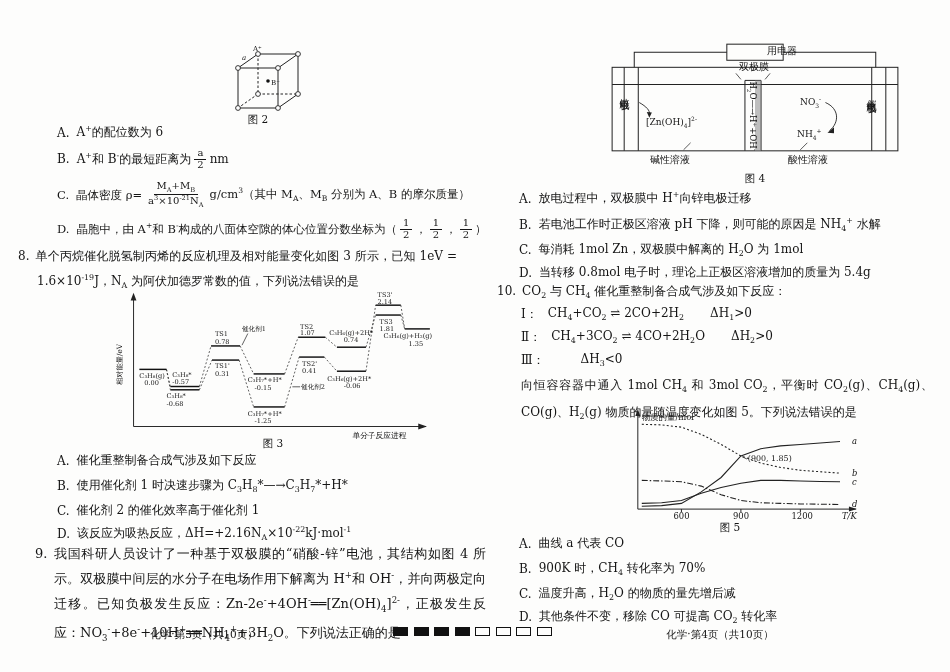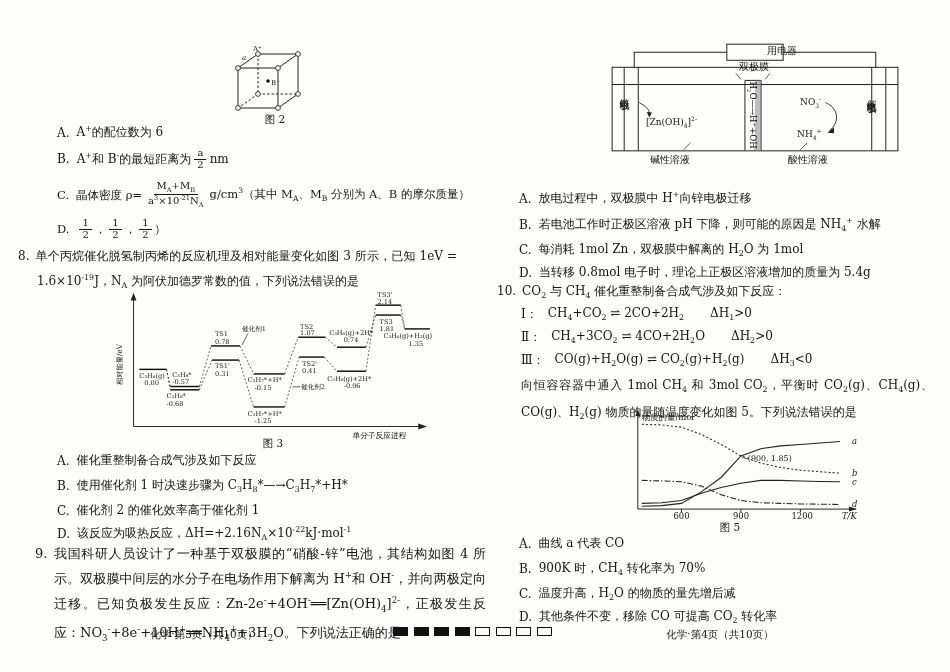--- a/index.html
+++ b/index.html
@@ -52,21 +52,21 @@
           <circle cx="74" cy="10" r="2.4"></circle>
         <circle cx="74" cy="50" r="2.4"></circle>
           <circle cx="34" cy="50" r="2.4"></circle>
       </g>
       <circle cx="44" cy="37" r="1.8" fill="#111"></circle>
       <text x="29" y="7" font-size="7">A⁺</text>
       <text x="18" y="16" font-size="7" font-style="italic">a</text>
       <text x="47" y="41" font-size="7">B⁻</text>
     </svg>
   </div>
-  <div class="cap" style="left:233px;top:113px;width:84px;">图 2</div>
+  <div class="cap" style="left:216px;top:113px;width:84px;">图 2</div>
 
   <div class="row" style="left:57px;top:124px;">
     <span class="letter">A.</span>
     <span>A<sup>+</sup>的配位数为 6</span>
   </div>
   <div class="row" style="left:57px;top:146px;height:26px;">
     <span class="letter">B.</span>
     <span>A<sup>+</sup>和 B<sup>-</sup>的最短距离为</span>
     <span class="frac">
       <span class="n">a</span>
@@ -78,20 +78,21 @@
     <span class="letter">C.</span>
     <span>晶体密度 ρ=</span>
     <span class="frac">
       <span class="n">M<sub>A</sub>+M<sub>B</sub></span>
       <span class="d">a<sup>3</sup>×10<sup>-21</sup>N<sub>A</sub></span>
     </span>
     <span>g/cm<sup>3</sup>（其中 M<sub>A</sub>、M<sub>B</sub> 分别为 A、B 的摩尔质量）</span>
   </div>
   <div class="row" style="left:57px;top:216px;height:26px;font-size:11.5px;">
     <span class="letter">D.</span>
+    <span>晶胞中，由 A<sup>+</sup>和 B<sup>-</sup>构成的八面体空隙的体心位置分数坐标为（</span>
     <span class="frac">
       <span class="n">1</span>
       <span class="d">2</span>
     </span>
     <span>，</span>
     <span class="frac">
       <span class="n">1</span>
       <span class="d">2</span>
     </span>
     <span>，</span>
@@ -233,20 +234,21 @@
     <div class="lbl" style="left:132px;top:3px;width:56px;text-align:center;font-size:10px;margin-left:28px;">用电器</div>
     <div class="lbl" style="left:134px;top:19px;width:52px;text-align:center;font-size:10px;">双极膜</div>
     <div class="lbl vtext" style="left:25px;top:48px;font-size:10px;">锌电极</div>
     <div class="lbl vtext" style="left:272px;top:50px;font-size:10px;">催化电极</div>
     <div class="lbl rot90" style="left:158px;top:74px;font-size:8.5px;">H<sub>2</sub>O—→H<sup>+</sup>+OH<sup>-</sup></div>
     <div class="lbl" style="left:52px;top:74px;font-size:9px;">[Zn(OH)<sub>4</sub>]<sup>2-</sup></div>
     <div class="lbl" style="left:206px;top:54px;font-size:9px;">NO<sub>3</sub><sup>-</sup></div>
     <div class="lbl" style="left:203px;top:86px;font-size:9px;">NH<sub>4</sub><sup>+</sup></div>
     <div class="lbl" style="left:56px;top:112px;font-size:10px;">碱性溶液</div>
     <div class="lbl" style="left:194px;top:112px;font-size:10px;">酸性溶液</div>
+    <div class="cap" style="left:0;top:130px;width:322px;">图 4</div>
   </div>
 
   <div class="row" style="left:519px;top:190px;">
     <span class="letter">A.</span>
     <span>放电过程中，双极膜中 H<sup>+</sup>向锌电极迁移</span>
   </div>
   <div class="row" style="left:519px;top:216px;">
     <span class="letter">B.</span>
     <span>若电池工作时正极区溶液 pH 下降，则可能的原因是 NH<sub>4</sub><sup>+</sup> 水解</span>
   </div>
@@ -267,21 +269,20 @@
     <span>CH<sub>4</sub>+CO<sub>2</sub> ⇌ 2CO+2H<sub>2</sub></span>
     <span class="dh">ΔH<sub>1</sub>&gt;0</span>
   </div>
   <div class="eqrow" style="left:521px;top:329px;">
     <span class="roman">Ⅱ：</span>
     <span>CH<sub>4</sub>+3CO<sub>2</sub> ⇌ 4CO+2H<sub>2</sub>O</span>
     <span class="dh">ΔH<sub>2</sub>&gt;0</span>
   </div>
   <div class="eqrow" style="left:521px;top:352px;">
     <span class="roman">Ⅲ：</span>
-    <span>CO(g)+H<sub>2</sub>O(g) ⇌ CO<sub>2</sub>(g)+H<sub>2</sub>(g)</span>
     <span class="dh">ΔH<sub>3</sub>&lt;0</span>
   </div>
   <div class="stem" style="left:521px;top:374px;width:412px;padding-left:0;text-indent:0;line-height:22px;">
     <span>向恒容容器中通入 1mol CH<sub>4</sub> 和 3mol CO<sub>2</sub>，平衡时 CO<sub>2</sub>(g)、CH<sub>4</sub>(g)、CO(g)、H<sub>2</sub>(g) 物质的量随温度变化如图 5。下列说法错误的是</span>
   </div>
 
   <div class="fig" style="left:596px;top:408px;width:268px;height:112px;">
     <svg width="268" height="112" viewBox="0 0 270 113">
       <g stroke="#222" stroke-width="1" fill="none">
         <line x1="42" y1="102" x2="42" y2="6"></line>

